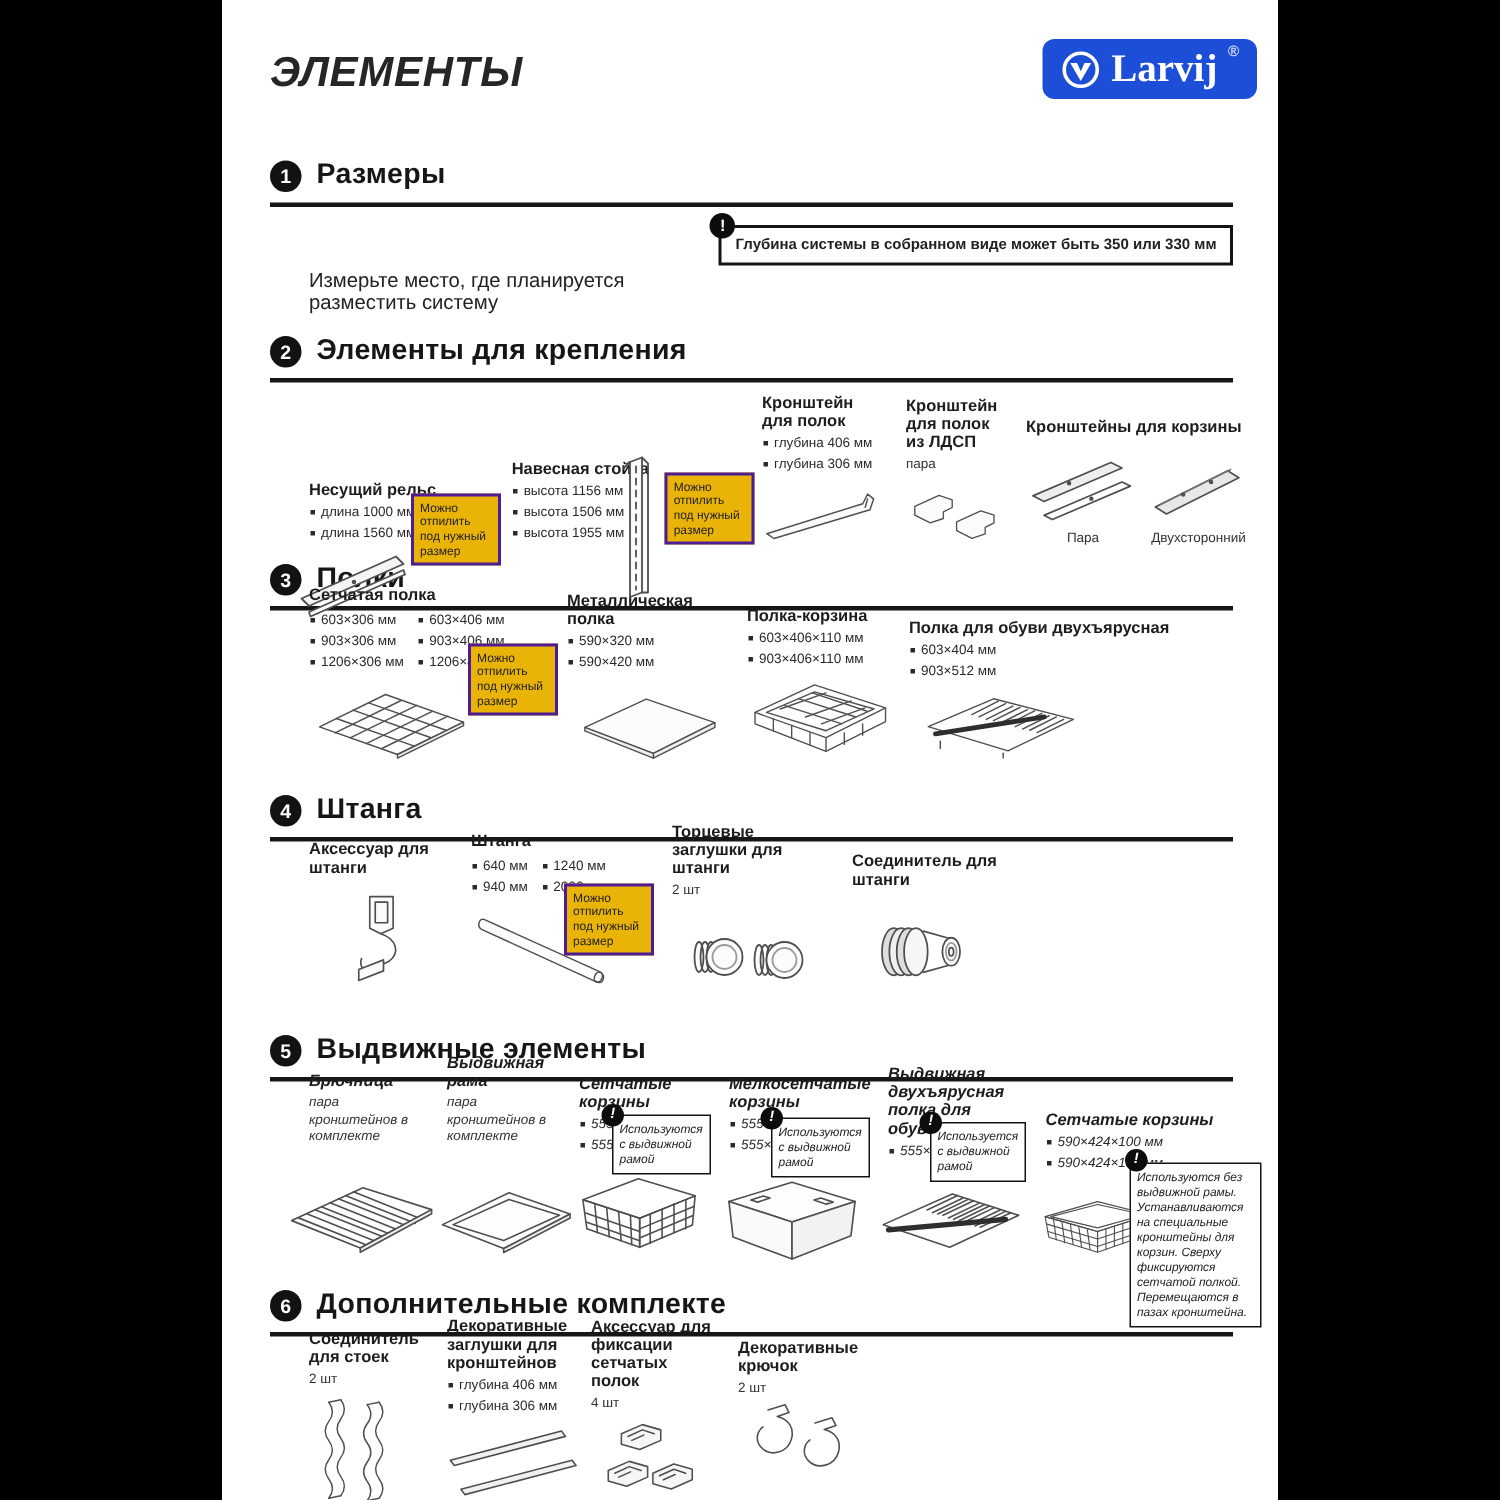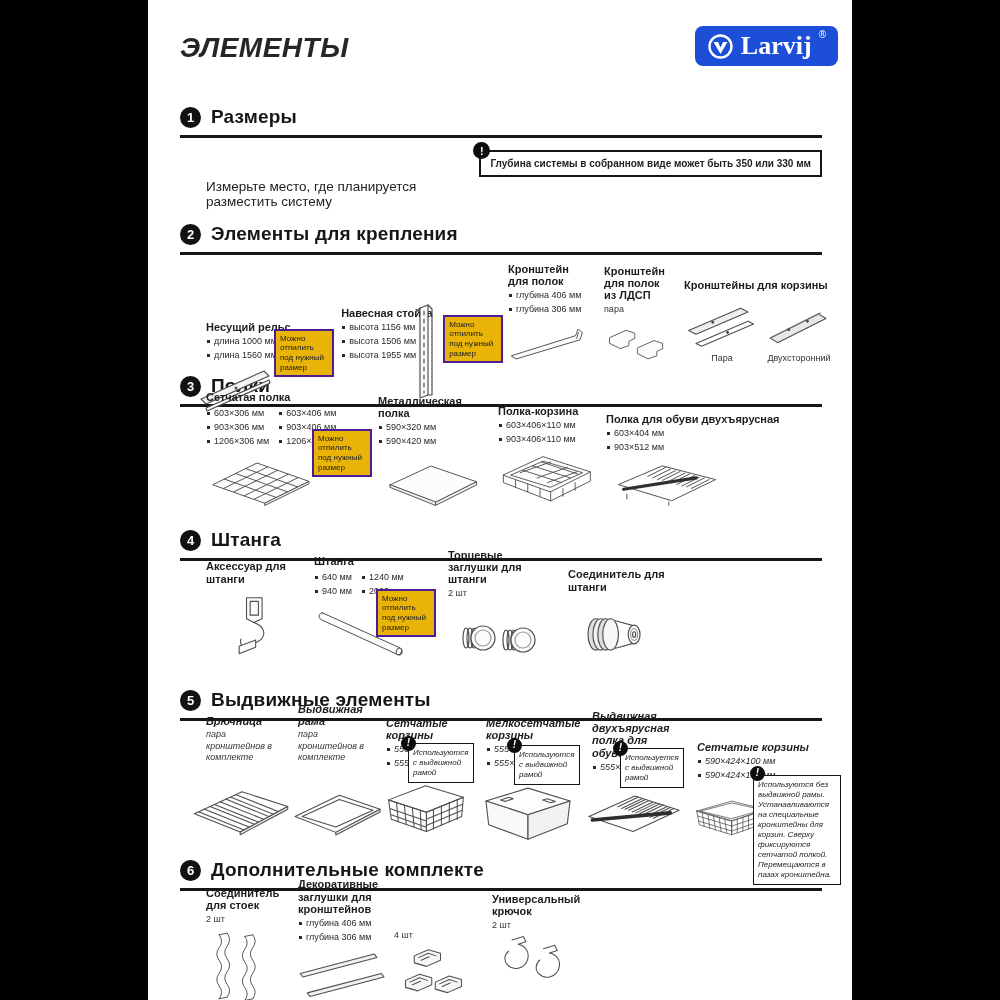--- a/index.html
+++ b/index.html
@@ -478,39 +478,40 @@
           <li>глубина 406 мм</li>
           <li>глубина 306 мм</li>
         </ul>
       <svg class="draw d" width="94" height="60" viewBox="0 0 105 68" style="margin:2px 0 0 -2px">
         <path d="M4 30 L88 8 L91 12 L7 34 Z" fill="#f1f1f1"></path>
         <path d="M12 52 L96 30 L99 34 L15 56 Z" fill="#f1f1f1"></path>
       </svg>
     </div>
     <div class="vsep"></div>
     <div class="col" style="width:96px">
+      <div class="it">Аксессуар для фиксации сетчатых полок</div>
       <div class="sub">4 шт</div>
       <svg class="draw d" width="70" height="62" viewBox="0 0 80 70" style="margin:4px 0 0 8px">
         <g>
           <path d="M14 12 L30 5 L44 9 L44 17 L28 24 L14 20 Z" fill="#f6f6f6"></path>
           <path d="M19 14 L30 9 L39 12 M22 17 l9 -4"></path>
         </g>
         <g>
           <path d="M4 40 L20 33 L34 37 L34 45 L18 52 L4 48 Z" fill="#f6f6f6"></path>
           <path d="M9 42 L20 37 L29 40 M12 45 l9 -4"></path>
         </g>
         <g>
           <path d="M38 42 L54 35 L68 39 L68 47 L52 54 L38 50 Z" fill="#f6f6f6"></path>
           <path d="M43 44 L54 39 L63 42 M46 47 l9 -4"></path>
         </g>
       </svg>
     </div>
     <div class="vsep"></div>
     <div class="col" style="width:96px">
-      <div class="it">Универсальный крючок</div>
+      <div class="it">Декоративные крючок</div>
       <div class="sub">2 шт</div>
       <svg class="draw d" width="84" height="74" viewBox="0 0 95 85" style="margin:2px 0 0 2px">
         <path d="M20 8 l13 -4 l3 6 l-9 3 c9 2 13 9 11 17 c-3 11 -16 14 -23 7 c-5 -5 -4 -12 1 -16"></path>
         <path d="M56 18 l13 -4 l3 6 l-9 3 c9 2 13 9 11 17 c-3 11 -16 14 -23 7 c-5 -5 -4 -12 1 -16"></path>
       </svg>
     </div>
     <div class="sp"></div>
   </div>
 
 </div>

